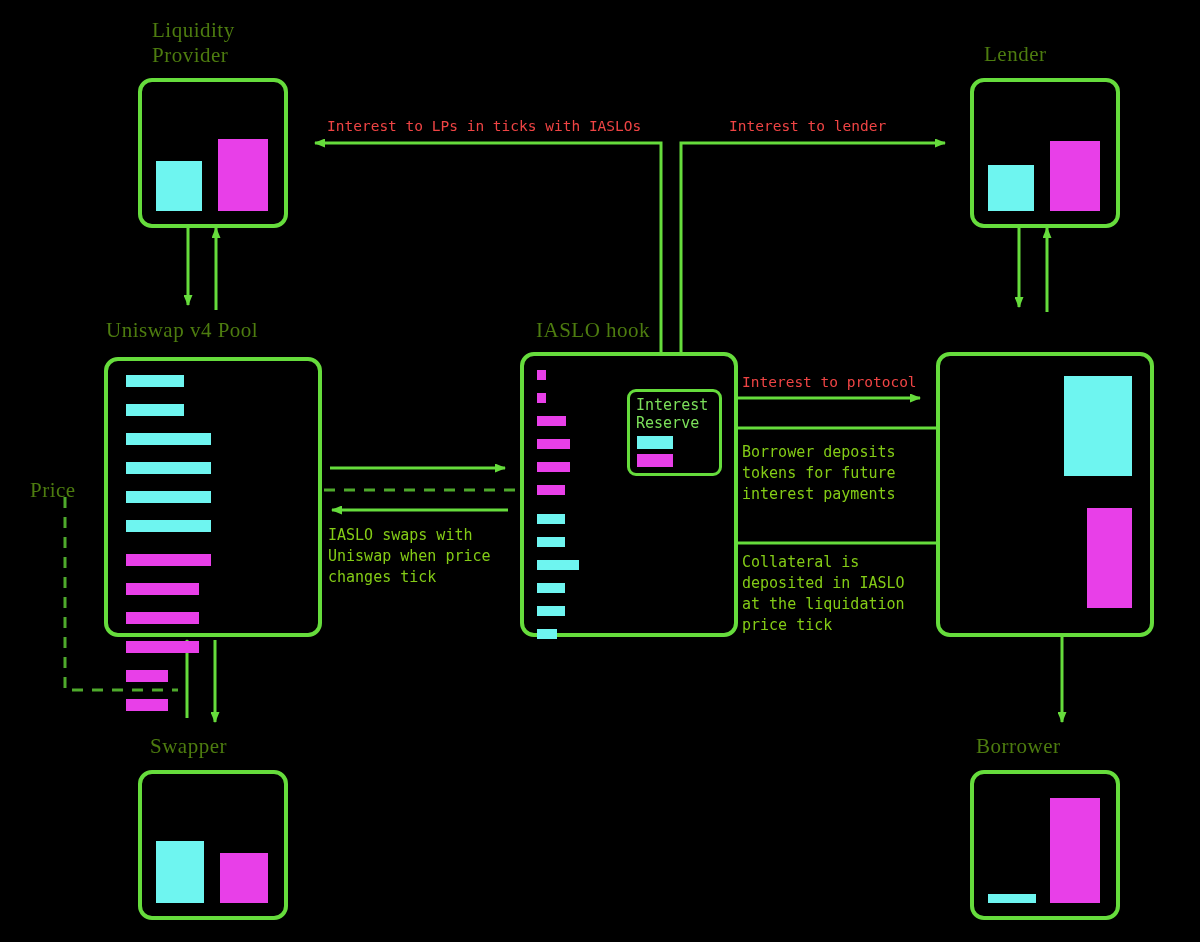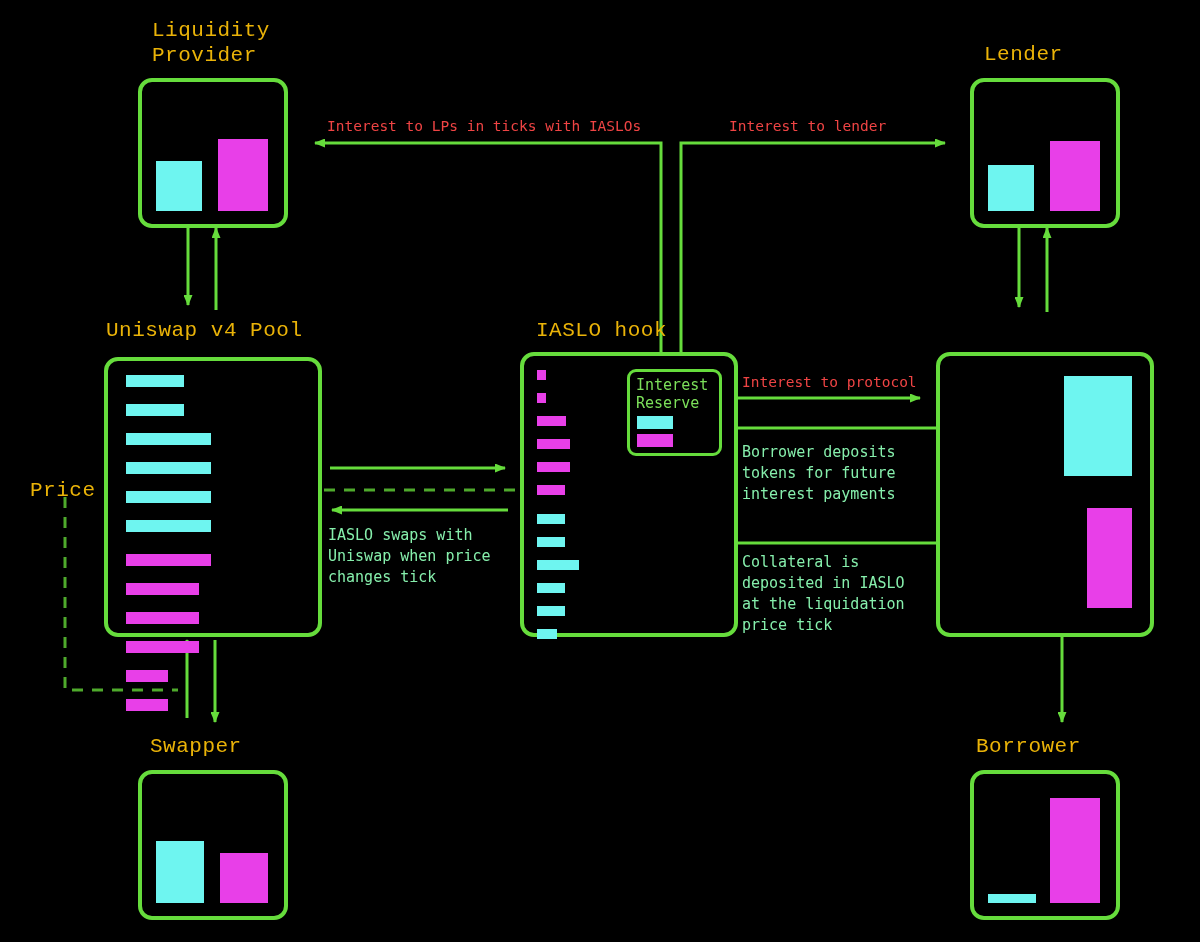--- a/index.html
+++ b/index.html
@@ -1,28 +1,28 @@
 <!DOCTYPE html>
 <html><head>
 <meta charset="utf-8">
 <style>
   html,body{margin:0;padding:0;background:#000;}
   body{width:1200px;height:942px;overflow:hidden;
        font-family:"DejaVu Sans Mono","Liberation Mono",monospace;}
   #stage{position:relative;width:1200px;height:942px;background:#000;}
 
-  .lbl{position:absolute;color:#eab308;font-size:21px;line-height:25px;
-       letter-spacing:0.5px;white-space:pre;font-family:Liberation Mono, monospace;}
-  .note{position:absolute;color:#86efac;font-size:15px;line-height:21px;
+  .lbl{position:absolute;color:#4d7c0f;font-size:21px;line-height:25px;
+       letter-spacing:0.5px;white-space:pre;font-family:Liberation Serif, serif;}
+  .note{position:absolute;color:#84cc16;font-size:15px;line-height:21px;
         white-space:pre;font-family:"DejaVu Sans Mono","Liberation Mono",monospace;}
   .edgelbl{position:absolute;color:#ef4444;font-size:14.5px;line-height:18px;
         white-space:pre;font-family:"DejaVu Sans Mono","Liberation Mono",monospace;}
 
   .box{position:absolute;border:4px solid #66dc3c;border-radius:14px;background:#000;}
-  .boxsm{position:absolute;border:3px solid #66dc3c;border-radius:9px;background:#000;}
+  .boxsm{position:absolute;border:3px solid #66dc3c;border-radius:9px;background:#000;margin-top:20px;}
 
   .tok{position:absolute;}
   .bar{position:absolute;}
 
   svg.wires{position:absolute;left:0;top:0;width:1200px;height:942px;overflow:visible;}
 </style>
 </head>
 <body>
 
 <div id="stage">

